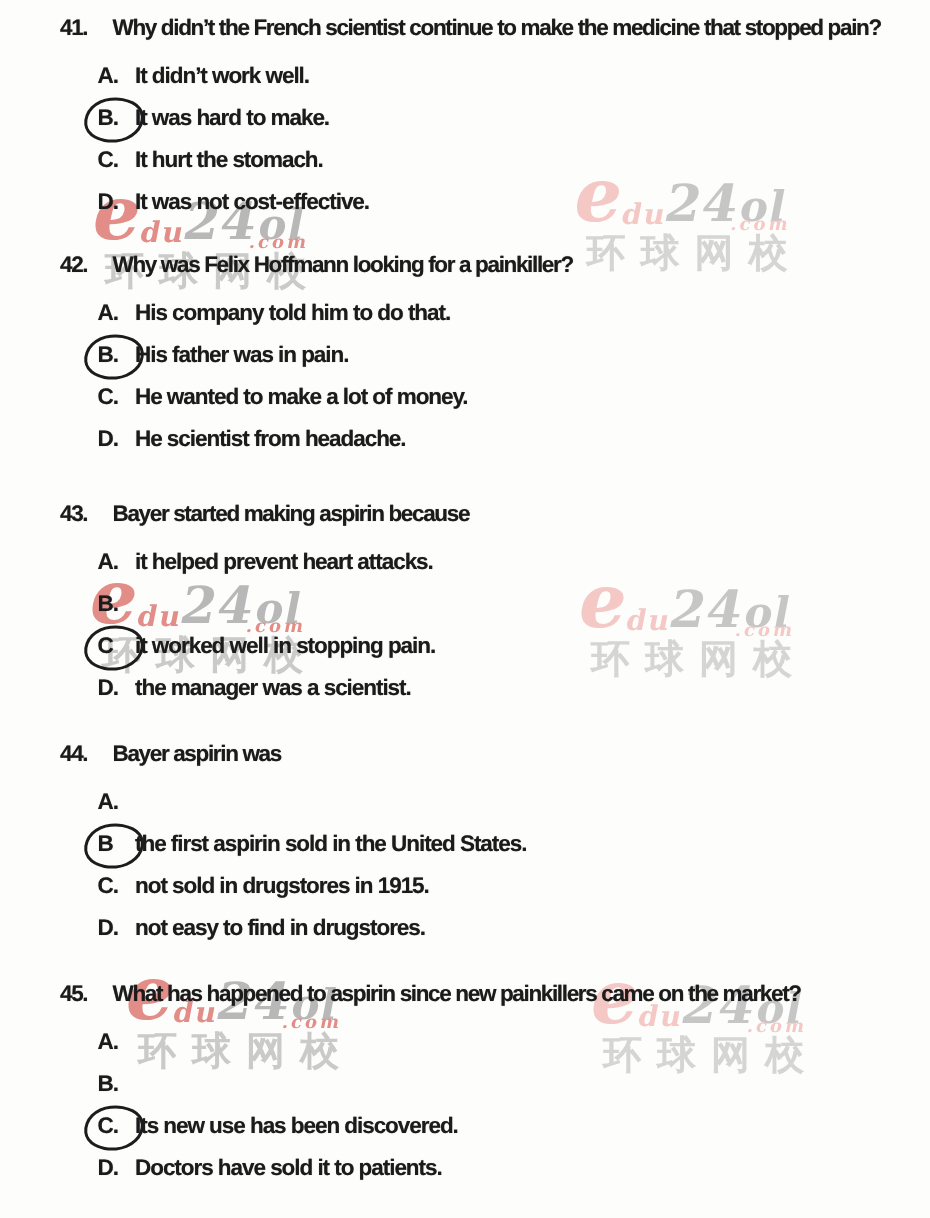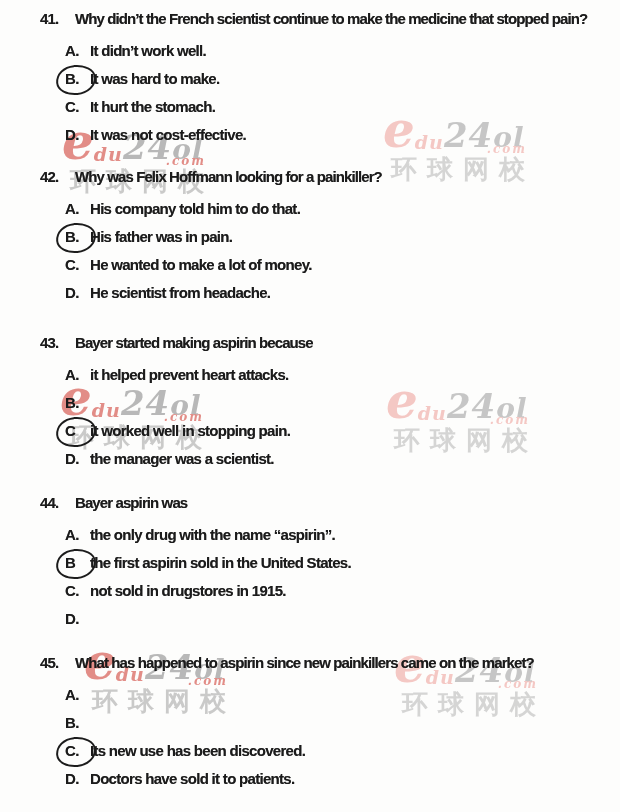--- a/index.html
+++ b/index.html
@@ -138,32 +138,32 @@
     </div>
 </div>
 
 <div class="qblock" style="top:494px">
   <div class="q-title">
     <span class="q-num">44.</span>
     <span class="q-text">Bayer aspirin was</span>
   </div>
   <div class="opt">
       <span class="letter">A.</span>
-      <span class="otext">the only drug with the name “aspirin”.</span>
     </div>
   <div class="opt">
       <span class="letter circled">B</span>
       <span class="otext">the first aspirin sold in the United States.</span>
     </div>
   <div class="opt">
       <span class="letter">C.</span>
       <span class="otext">not sold in drugstores in 1915.</span>
     </div>
   <div class="opt">
       <span class="letter">D.</span>
+      <span class="otext">not easy to find in drugstores.</span>
     </div>
 </div>
 
 <div class="qblock" style="top:654px">
   <div class="q-title">
     <span class="q-num">45.</span>
     <span class="q-text">What has happened to aspirin since new painkillers came on the market?</span>
   </div>
   <div class="opt">
       <span class="letter">A.</span>

